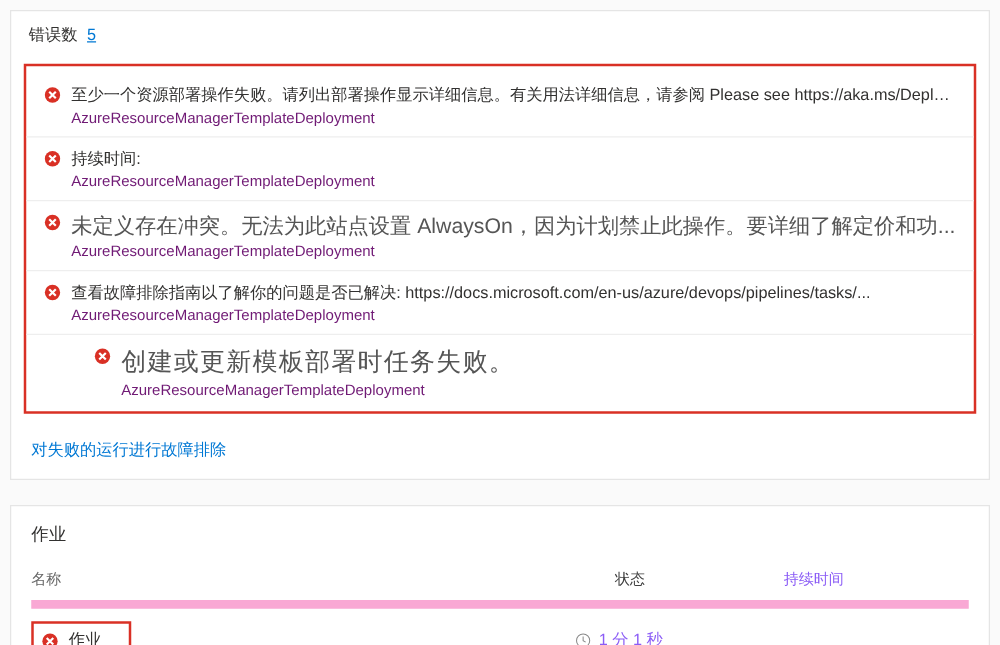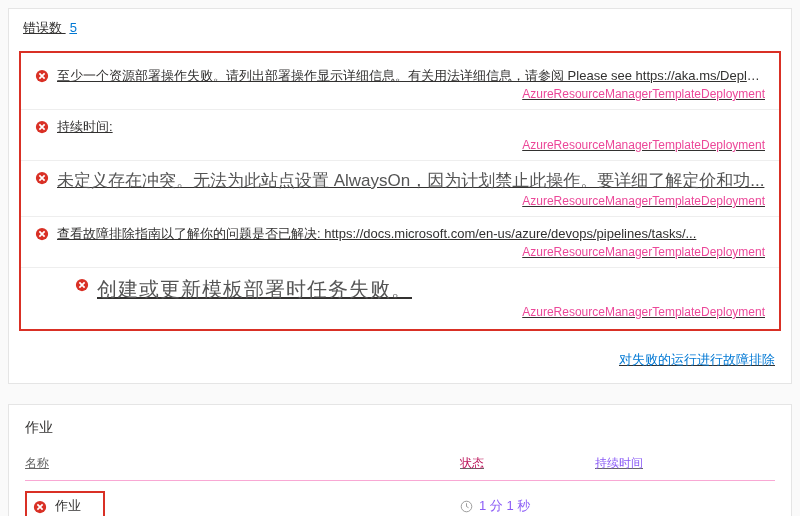--- a/index.html
+++ b/index.html
@@ -7,21 +7,20 @@
       font-family: "Segoe UI", -apple-system, sans-serif;
       background: #fafafa;
       color: #323130;
       font-size: 13px;
       padding: 8px;
     }
     .panel {
       background: #fff;
       border: 1px solid #e5e5e5;
       margin-bottom: 20px;
-      text-decoration: underline;
     }
     .panel-header {
       padding: 10px 14px;
       font-size: 13px;
       color: #323130;
     }
     .error-count-num {
       color: #0078d4;
       text-decoration: underline;
       margin-left: 4px;
@@ -52,27 +51,25 @@
       color: #323130;
       overflow: hidden;
       text-overflow: ellipsis;
       white-space: nowrap;
       flex: 1;
     }
     .error-title.lg { font-size: 17px; color: #555; }
     .error-title.xl { font-size: 20px; color: #555; letter-spacing: 1px; }
     .error-source {
       font-size: 12px;
-      color: #ec4899;
+      color: #701a75;
       margin-left: 22px;
       margin-top: 2px;
-      text-align: right;
     }
     .troubleshoot-row {
-      text-align: right;
       padding: 10px 16px 14px 16px;
     }
     .troubleshoot-link {
       color: #0078d4;
       font-size: 13px;
       text-decoration: none;
     }
     .jobs-panel {
       background: #fff;
       border: 1px solid #e5e5e5;
@@ -84,28 +81,27 @@
       margin-bottom: 18px;
     }
     .jobs-table-header, .jobs-table-row {
       display: flex;
       align-items: center;
     }
     .jobs-table-header {
       font-size: 12px;
       color: #666;
       padding-bottom: 8px;
-      border-bottom: 1px solid #f9a8d4;
-      text-decoration: underline;
+      border-bottom: 7px solid #f9a8d4;
     }
     .jobs-table-row {
       padding: 10px 0;
     }
     .col-name { flex: 0 0 58%; display: flex; align-items: center; gap: 8px; }
-    .col-status { flex: 0 0 18%; color: #be185d; }
+    .col-status { flex: 0 0 18%; color: #404040; margin-left: 32px; }
     .col-duration { flex: 0 0 24%; color: #8b5cf6; display: flex; align-items: center; gap: 6px; }
     .job-name-box {
       border: 2px solid #d93025;
       display: inline-flex;
       align-items: center;
       gap: 8px;
       padding: 4px 22px 4px 6px;
     }
     .clock-icon {
       width: 13px; height: 13px;

